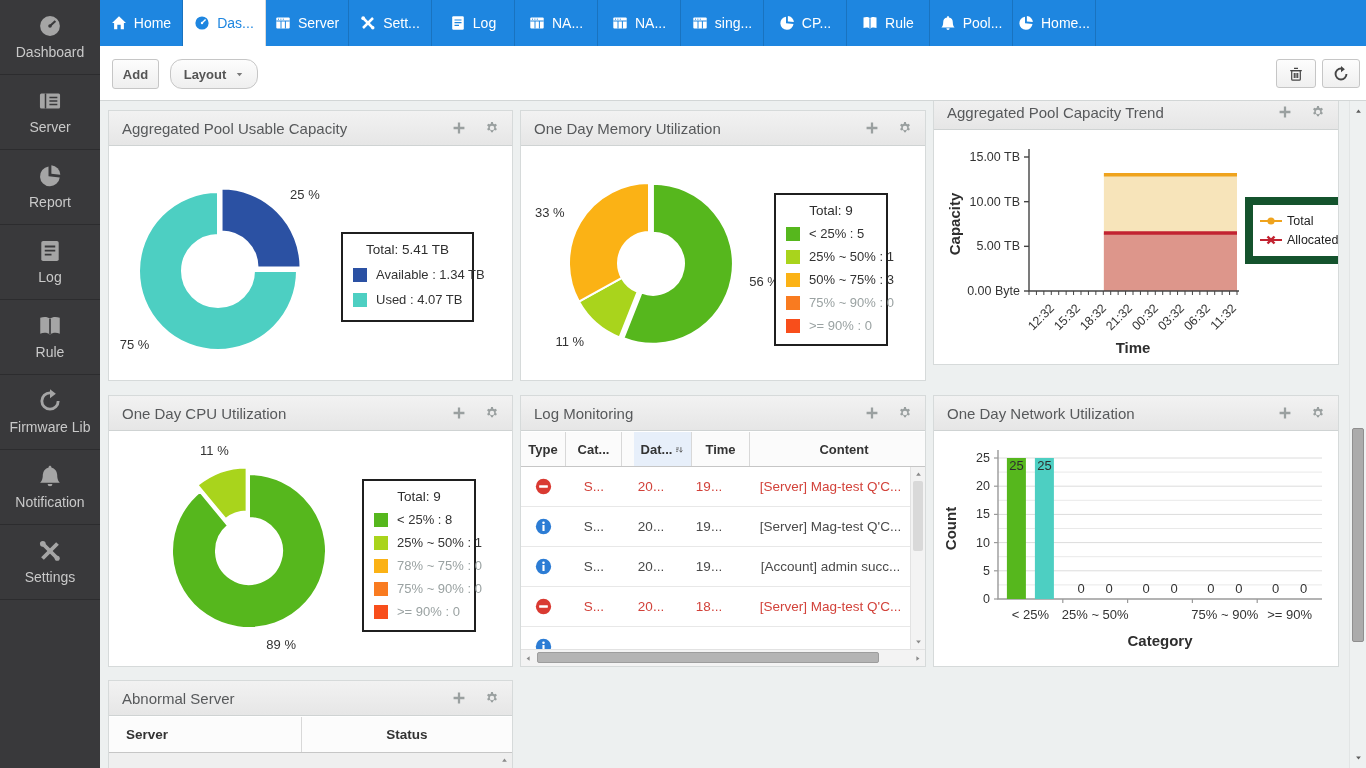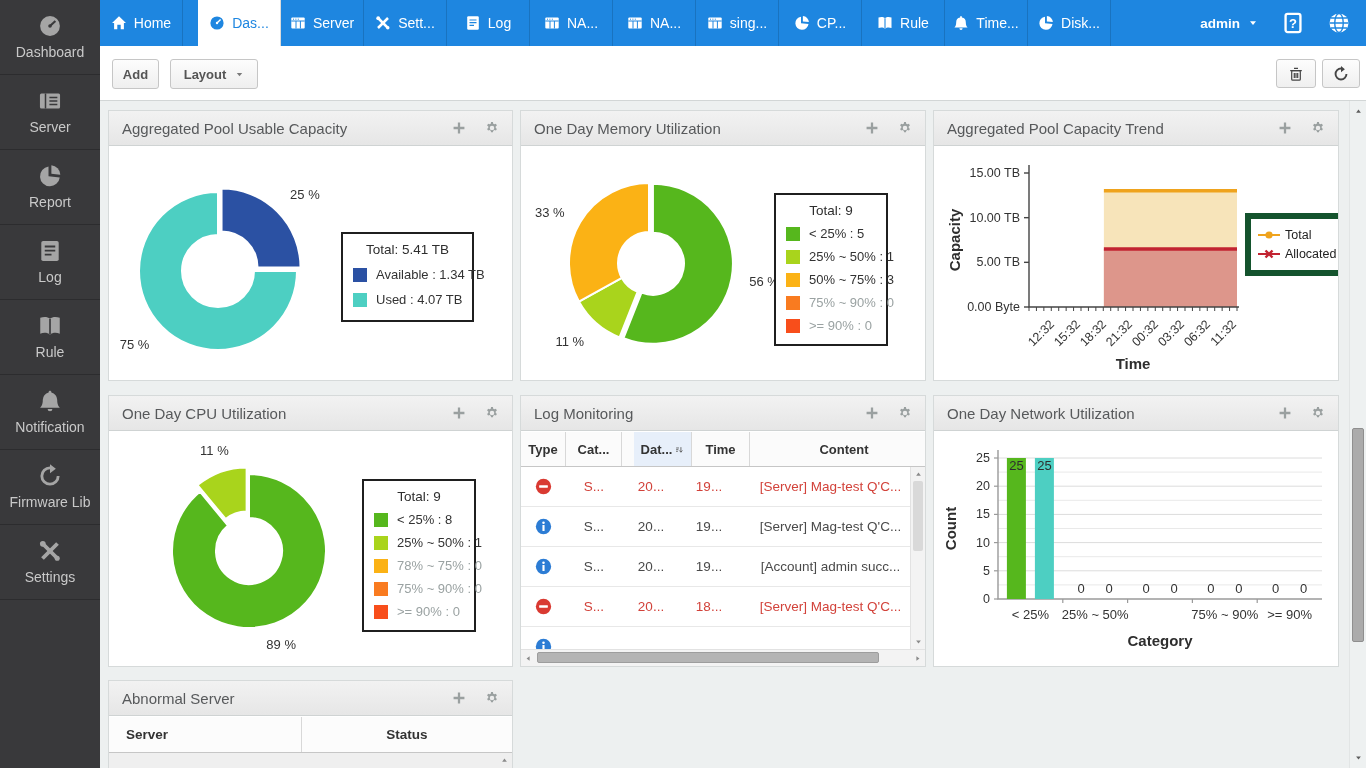--- a/index.html
+++ b/index.html
@@ -11,32 +11,32 @@
   .sidebar { position:absolute; left:0; top:0; width:100px; height:768px; background:#39393b; z-index:6; }
   .side-item { height:75px; border-bottom:1px solid #2c2c2e; display:flex; flex-direction:column; align-items:center; justify-content:center; cursor:pointer; --bg:#39393b; }
   .side-item .sico { width:24px; height:24px; color:#a5a5a5; }
   .side-item .slabel { margin-top:6px; font-size:14px; color:#c9c9c9; }
 
   
   .navbar { position:absolute; left:100px; top:0; right:0; height:46px; background:#1e86e0; display:flex; z-index:5; }
   .tab { width:83px; flex:none; display:flex; align-items:center; justify-content:center; gap:7px; color:#fff; border-right:1px solid rgba(0,0,0,.14); cursor:pointer; --bg:#1e86e0; }
   .tab .tico { width:16px; height:16px; flex:none; }
   .tab .tlabel { font-size:14px; white-space:nowrap; }
-  .tab.active { background:#fff; color:#1e86e0;margin-left:15px; --bg:#fff; }
+  .tab.active { background:#fff; color:#1e86e0; --bg:#fff; }
   .nav-right { margin-left:auto; display:flex; align-items:center; gap:24px; padding-right:16px; color:#fff; }
   .user-menu { display:flex; align-items:center; gap:8px; font-size:13.5px; font-weight:bold; cursor:pointer; }
   .user-menu .caret { width:10px; height:10px; }
   .nav-ico { width:22px; height:22px; cursor:pointer; --bg:#1e86e0; }
   .tico svg,.sico svg,.nav-ico svg,.caret svg,.bico svg,.wico svg,.row-ico svg,.sarrow svg,.sort-ico svg,.caret-dark svg { width:100%; height:100%; }
 
   
   .toolbar { position:absolute; left:100px; top:46px; right:0; height:55px; background:#fff; border-bottom:1px solid #d2d6d6; z-index:4; }
   .btn { position:absolute; height:30px; background:linear-gradient(#fdfdfd,#efefef); border:1px solid #c6c6c6; border-radius:3px; font-family:"Liberation Sans",sans-serif; font-size:13px; font-weight:bold; color:#555; cursor:pointer; display:flex; align-items:center; justify-content:center; }
   #btn-add { left:12px; top:13px; width:47px; }
-  #btn-layout { left:70px; top:13px; width:88px; gap:9px; }
+  #btn-layout { left:70px; top:13px; width:88px; gap:9px;border-radius:12px; }
   .caret-dark { width:9px; height:9px; color:#7a7a7a; }
   #btn-trash { right:50px; top:13px; width:40px; height:29px; }
   #btn-refresh { right:6px; top:13px; width:38px; height:29px; }
   .bico { width:16px; height:16px; color:#454545; }
 
   
   .widget { position:absolute; background:#fff; border:1px solid #d6dada; }
   .w-head { height:35px; background:linear-gradient(#f2f2f2,#e6e6e6); border-bottom:1px solid #cfd3d3; display:flex; align-items:center; padding:0 13px; }
   .w-title { font-size:15px; color:#57595b; }
   .w-actions { margin-left:auto; display:flex; gap:19px; align-items:center; }
@@ -44,21 +44,21 @@
   .w-body { position:absolute; left:0; right:0; top:36px; bottom:0; overflow:hidden; }
   .chart { position:absolute; left:0; top:0; }
 
   
   .legend { position:absolute; background:#fff; border:2px solid #1f1f1f; padding:5px 9px 3px; }
   .lg-title { text-align:center; font-size:13.5px; color:#2e2e2e; margin:3px 0 1px; }
   .lg-row { display:flex; align-items:center; gap:9px; margin:10px 1px; font-size:13px; color:#333; white-space:nowrap; }
   .legend.small .lg-row { margin:8px 1px; }
   .lg-row.muted { color:#9aa2a2; }
   .lg-swatch { width:14px; height:14px; flex:none; }
-  .t-legend { position:absolute; background:#fff; border:6px solid #14532d; padding:4px 7px; }
+  .t-legend { position:absolute; background:#fff; border:8px solid #14532d; padding:4px 7px; }
   .t-leg-row { display:flex; align-items:center; gap:5px; margin:5px 0; font-size:12.5px; color:#222; white-space:nowrap; }
 
   
   .log-head { display:flex; height:35px; background:#fbfbfb; border-bottom:1px solid #c6c6c6; align-items:stretch; font-weight:bold; font-size:13px; color:#333; }
   .log-head .cell { display:flex; align-items:center; justify-content:center; border-right:1px solid #d8d8d8; gap:3px; }
   .log-head .cell.sorted { background:#e7effa;margin-left:12px; }
   .sort-ico { width:9px; height:9px; color:#555; margin-top:3px; }
   .col-type { width:45px; flex:none; }
   .col-cat  { width:56px; flex:none; }
   .col-date { width:58px; flex:none; }
@@ -142,33 +142,33 @@
           <svg viewBox="0 0 16 16" fill="currentColor">
             <path d="M8 3.1C6.4 1.7 3.8 1.6 1.5 2.5v10.6c2.3-.9 4.9-.8 6.5.7 1.6-1.5 4.2-1.6 6.5-.7V2.5C12.2 1.6 9.6 1.7 8 3.1z"></path>
             <path stroke="var(--bg,#fff)" stroke-width="1.1" fill="none" d="M8 3.3v10.2"></path>
           </svg>
         </span>
         <span class="slabel">Rule</span>
       </div>
       <div class="side-item">
         <span class="sico">
           <svg viewBox="0 0 16 16" fill="currentColor">
+            <path d="M8 1.6a6.4 6.4 0 1 0 6.4 6.4h-1.9A4.5 4.5 0 1 1 8 3.5V6.2l3.9-3L8 .1z"></path>
+          </svg>
+        </span>
+        <span class="slabel">Firmware Lib</span>
+      </div>
+      <div class="side-item">
+        <span class="sico">
+          <svg viewBox="0 0 16 16" fill="currentColor">
             <path d="M8 1.1c.5 0 .9.4.9.9v.4a4.8 4.8 0 0 1 3.9 4.8c0 3.1.9 4.5 1.8 5.3H1.4c.9-.8 1.8-2.2 1.8-5.3a4.8 4.8 0 0 1 3.9-4.8V2c0-.5.4-.9.9-.9z"></path>
             <path d="M6.4 13.3a1.6 1.6 0 0 0 3.2 0z"></path>
           </svg>
         </span>
         <span class="slabel">Notification</span>
-      </div>
-      <div class="side-item">
-        <span class="sico">
-          <svg viewBox="0 0 16 16" fill="currentColor">
-            <path d="M8 1.6a6.4 6.4 0 1 0 6.4 6.4h-1.9A4.5 4.5 0 1 1 8 3.5V6.2l3.9-3L8 .1z"></path>
-          </svg>
-        </span>
-        <span class="slabel">Firmware Lib</span>
       </div>
       <div class="side-item">
         <span class="sico">
           <svg viewBox="0 0 16 16" fill="currentColor">
             <path d="M2.1 3.9 3.9 2.1l10 10-1.8 1.8z"></path>
             <path d="M13.9 3.9 12.1 2.1l-10 10 1.8 1.8z"></path>
             <circle cx="3.2" cy="3.2" r="1.9"></circle>
             <circle cx="12.8" cy="12.8" r="1.7"></circle>
           </svg>
         </span>
@@ -283,57 +283,32 @@
         </span>
         <span class="tlabel">Rule</span>
       </div>
       <div class="tab">
         <span class="tico">
           <svg viewBox="0 0 16 16" fill="currentColor">
             <path d="M8 1.1c.5 0 .9.4.9.9v.4a4.8 4.8 0 0 1 3.9 4.8c0 3.1.9 4.5 1.8 5.3H1.4c.9-.8 1.8-2.2 1.8-5.3a4.8 4.8 0 0 1 3.9-4.8V2c0-.5.4-.9.9-.9z"></path>
             <path d="M6.4 13.3a1.6 1.6 0 0 0 3.2 0z"></path>
           </svg>
         </span>
-        <span class="tlabel">Time...</span>
+        <span class="tlabel">Pool...</span>
       </div>
       <div class="tab">
         <span class="tico">
           <svg viewBox="0 0 16 16" fill="currentColor">
             <path d="M7 1.7A6.6 6.6 0 1 0 14.5 9L7 8.2z"></path>
             <path d="M8.9.9a6.6 6.6 0 0 1 6 6.2l-6-.6z"></path>
           </svg>
         </span>
-        <span class="tlabel">Disk...</span>
+        <span class="tlabel">Home...</span>
       </div>
     </div>
-  <div class="nav-right">
-    <div class="user-menu">
-      <span>admin</span>
-      <span class="caret">
-          <svg viewBox="0 0 16 16" fill="currentColor">
-            <path d="M3.2 5.2h9.6L8 11z"></path>
-          </svg>
-        </span>
-    </div>
-    <span class="nav-ico">
-        <svg viewBox="0 0 16 16" fill="currentColor">
-          <rect x="2.6" y="1.4" width="10.8" height="13.2" rx="1.5" fill="none" stroke="currentColor" stroke-width="1.7"></rect>
-          <text x="8" y="11.4" font-size="9.5" font-weight="bold" text-anchor="middle" fill="currentColor" font-family="Liberation Sans,sans-serif">?</text>
-        </svg>
-      </span>
-    <span class="nav-ico">
-        <svg viewBox="0 0 16 16" fill="currentColor">
-          <circle cx="8" cy="8" r="6.9"></circle>
-          <g stroke="var(--bg,#1e86e0)" stroke-width="1" fill="none">
-            <ellipse cx="8" cy="8" rx="3.1" ry="6.9"></ellipse>
-            <path d="M1.1 8h13.8M2.1 4.4h11.8M2.1 11.6h11.8"></path>
-          </g>
-        </svg>
-      </span>
-  </div>
 </header>
 
 <div class="toolbar">
   <button class="btn" id="btn-add">Add</button>
   <button class="btn" id="btn-layout">
     <span>Layout</span>
     <span class="caret-dark">
         <svg viewBox="0 0 16 16" fill="currentColor">
           <path d="M3.2 5.2h9.6L8 11z"></path>
         </svg>
@@ -439,21 +414,21 @@
           <span>75% ~ 90% : 0</span>
         </div>
         <div class="lg-row muted">
           <span class="lg-swatch" style="background: rgb(248, 78, 27);"></span>
           <span>&gt;= 90% : 0</span>
         </div>
       </div>
   </div>
 </section>
 
-<section class="widget" style="left:933px;top:110px;width:406px;height:271px">
+<section class="widget" style="left:933px;top:94px;width:406px;height:271px">
   <div class="w-head">
     <span class="w-title">Aggregated Pool Capacity Trend</span>
     <span class="w-actions">
         <span class="wico">
           <svg viewBox="0 0 16 16" fill="currentColor">
             <path d="M6.7 1.8h2.6v4.9h4.9v2.6H9.3v4.9H6.7V9.3H1.8V6.7h4.9z"></path>
           </svg>
         </span>
         <span class="wico">
           <svg viewBox="0 0 16 16" fill="currentColor">

